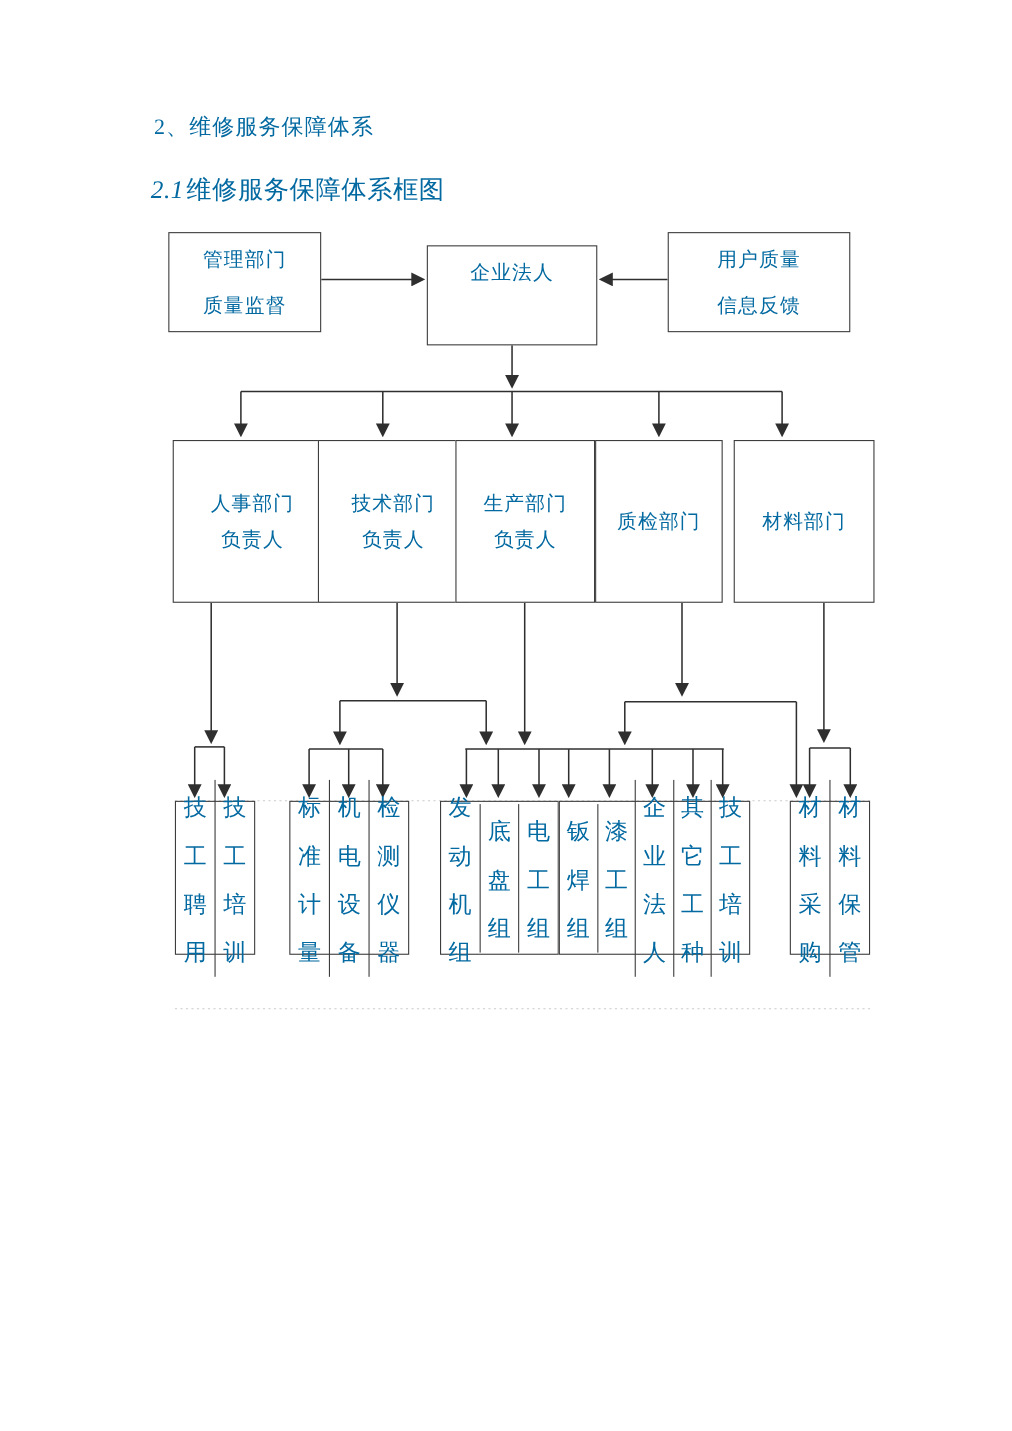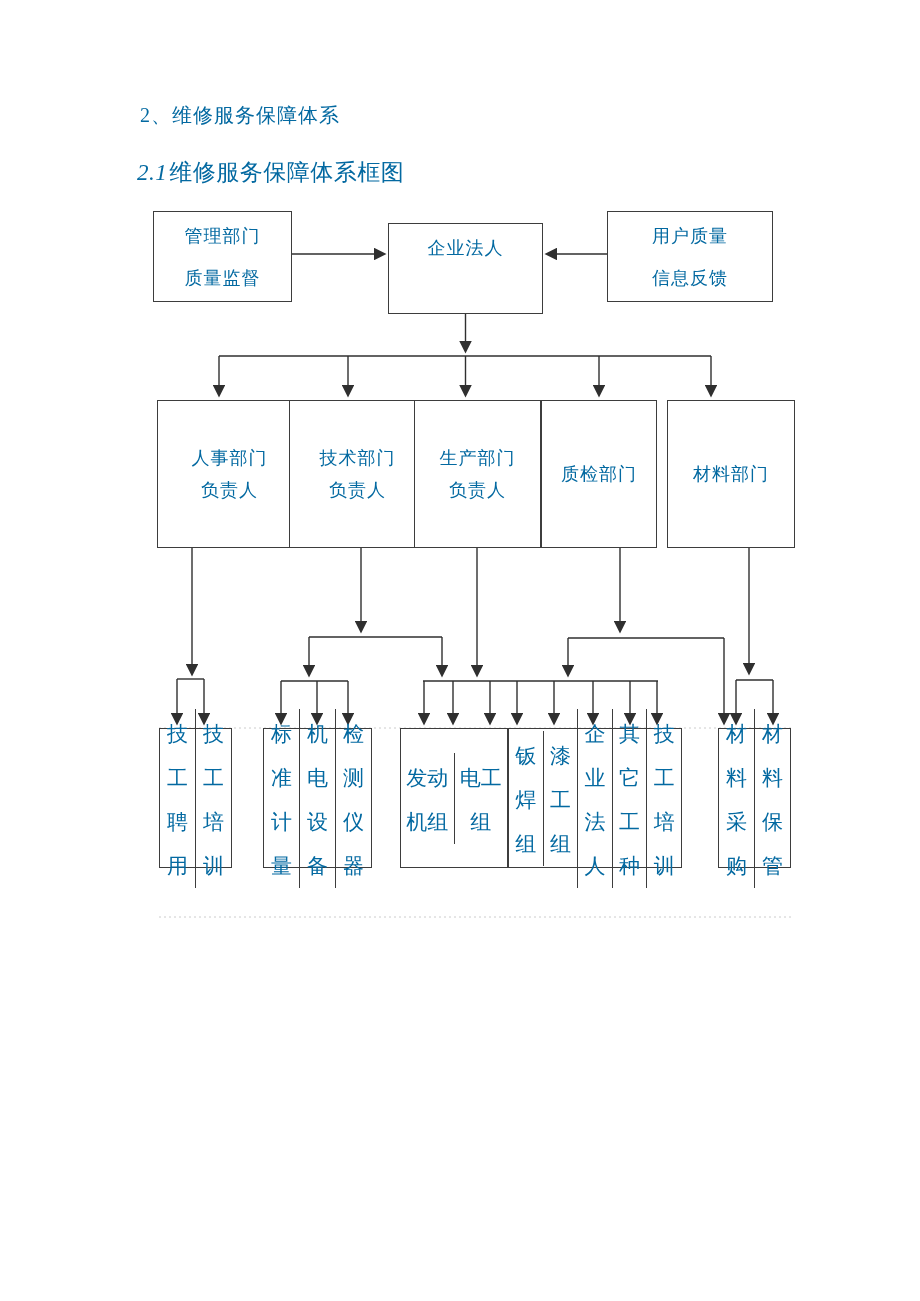--- a/index.html
+++ b/index.html
@@ -150,20 +150,21 @@
   </div>
 
   <div class="vgroup" style="left:263px;width:109px">
     <div class="vcell">标准计量</div>
     <div class="vcell">机电设备</div>
     <div class="vcell">检测仪器</div>
   </div>
 
   <div class="vgroup" style="left:400px;width:108px">
     <div class="vcell">发动机组</div>
+    <div class="vcell">底盘组</div>
     <div class="vcell">电工组</div>
   </div>
 
   <div class="vgroup" style="left:508px;width:174px">
     <div class="vcell">钣焊组</div>
     <div class="vcell">漆工组</div>
     <div class="vcell">企业法人</div>
     <div class="vcell">其它工种</div>
     <div class="vcell">技工培训</div>
   </div>

